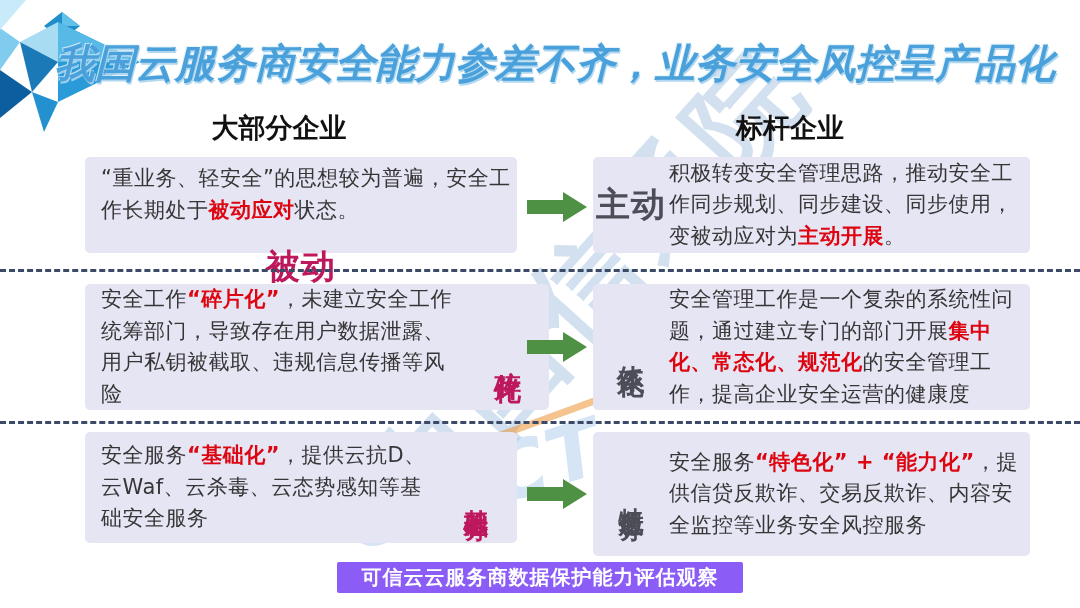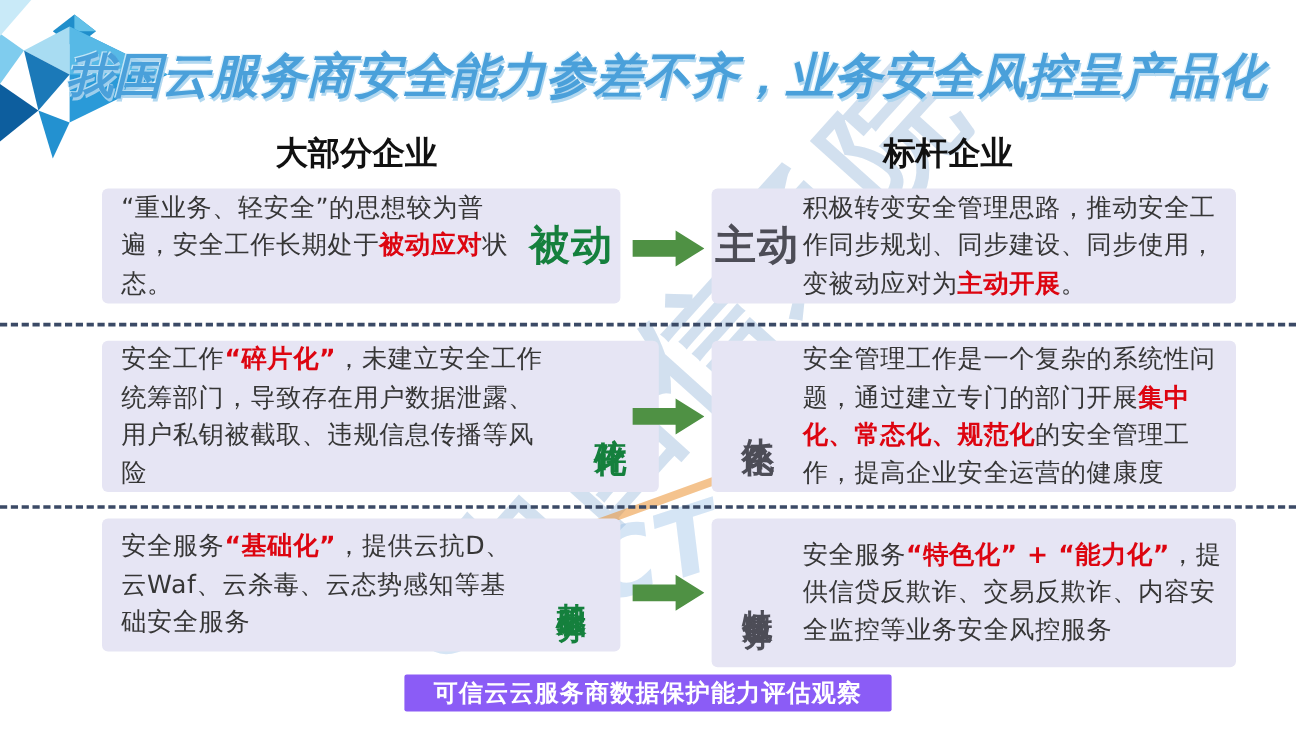--- a/index.html
+++ b/index.html
@@ -30,39 +30,39 @@
     font-size:40px;font-weight:bold;letter-spacing:0px;color:#4aa0da;
     text-shadow:1px 2px 0 rgba(170,212,238,0.9), -1px -1px 0 rgba(220,240,250,0.8);
     white-space:nowrap;
     font-style:italic;
   }
   
   .col-header{
     position:absolute;top:110px;font-size:27px;font-weight:bold;color:#111;z-index:4;
     width:300px;text-align:center;
   }
-  .col-header.left{left:147px;}
+  .col-header.left{left:129px;}
   .col-header.right{left:640px;}
   
   .box{
     position:absolute;background:#e6e5f4;border-radius:5px;z-index:2;
     display:flex;align-items:center;
   }
   .box .body{
     font-size:21px;line-height:1.5;color:#363636;letter-spacing:0.5px;
   }
   .red{color:#dd0510;font-weight:bold;}
   .h-label{font-size:34px;font-weight:bold;letter-spacing:1px;}
   .v-label{
     writing-mode:vertical-rl;text-orientation:upright;
     font-size:27px;font-weight:bold;letter-spacing:3px;line-height:1;
   }
-  .label-blue{color:#15803d;}
+  .label-blue{color:#be185d;margin-top:12px;}
   .label-dark{color:#4d4d57;}
-  .lbox-1{left:85px;top:157px;width:432px;height:96px;}
+  .lbox-1{left:85px;top:157px;width:432px;height:96px;flex-direction:column;}
   .rbox-1{left:593px;top:157px;width:437px;height:96px;}
   .lbox-2{left:85px;top:284px;width:464px;height:126px;}
   .rbox-2{left:593px;top:284px;width:437px;height:126px;}
   .lbox-3{left:85px;top:432px;width:432px;height:111px;}
   .rbox-3{left:593px;top:432px;width:437px;height:124px;}
   .lbox .body{padding:6px 4px 6px 16px;flex:1;}
   .lbox .side{width:82px;display:flex;align-items:center;justify-content:center;}
   .rbox .side{width:76px;display:flex;align-items:center;justify-content:center;}
   .rbox .body{padding:6px 10px 6px 0;flex:1;}
   

